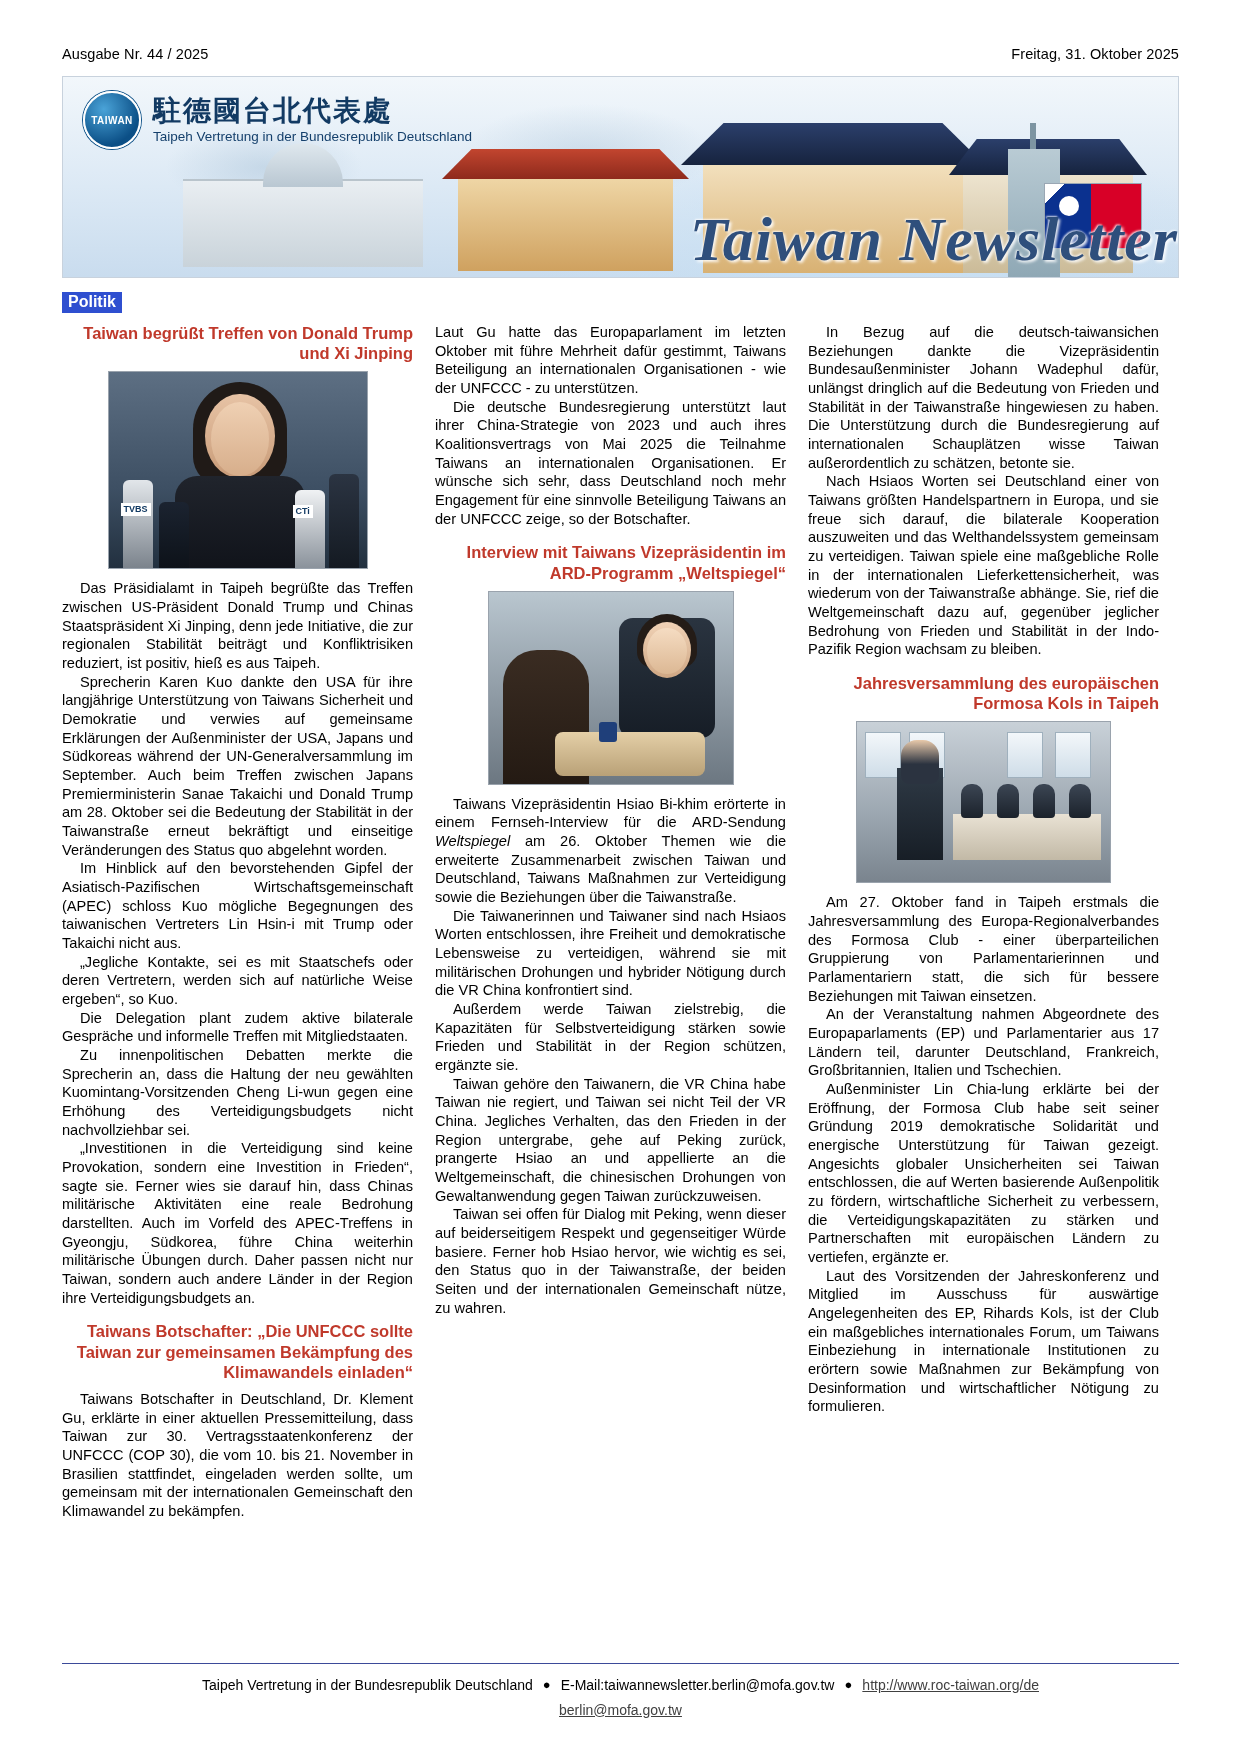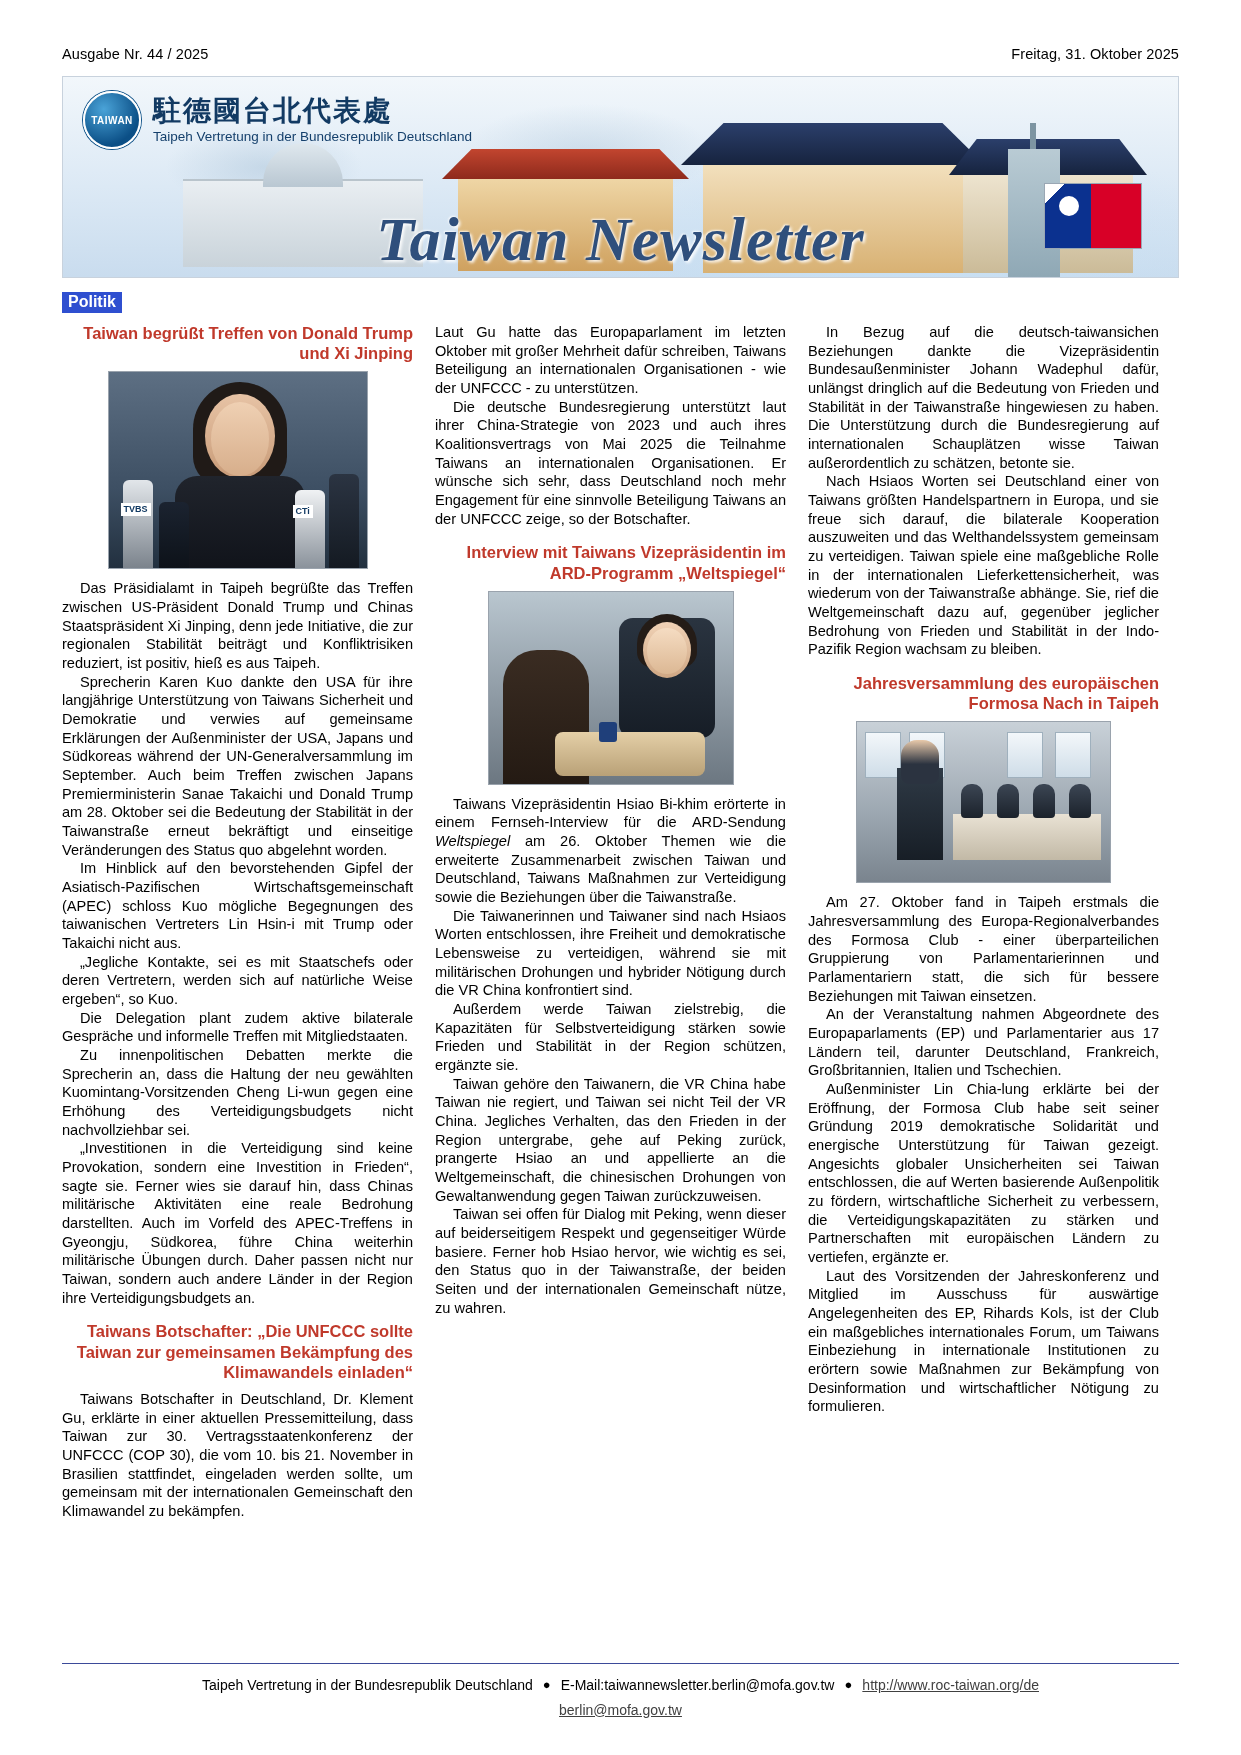--- a/index.html
+++ b/index.html
@@ -151,21 +151,21 @@
   }
   .logo-text-de {
     font-size: 13.5px;
     color: #15406c;
     margin-top: 3px;
   }
   .banner-title {
     position: absolute;
     left: 0; right: 0;
     bottom: 2px;
-    text-align: center;
+    text-align: right;
     font-family: "Liberation Serif", serif;
     font-style: italic;
     font-weight: bold;
     font-size: 62px;
     color: #2f4f7c;
     text-shadow: 2px 2px 3px rgba(255,255,255,.9), -1px -1px 2px rgba(255,255,255,.8);
     letter-spacing: 1px;
   }
 
   
@@ -407,21 +407,21 @@
       <p>„Jegliche Kontakte, sei es mit Staatschefs oder deren Vertretern, werden sich auf natürliche Weise ergeben“, so Kuo.</p>
       <p>Die Delegation plant zudem aktive bilaterale Gespräche und informelle Treffen mit Mitgliedstaaten.</p>
       <p>Zu innenpolitischen Debatten merkte die Sprecherin an, dass die Haltung der neu gewählten Kuomintang-Vorsitzenden Cheng Li-wun gegen eine Erhöhung des Verteidigungsbudgets nicht nachvollziehbar sei.</p>
       <p>„Investitionen in die Verteidigung sind keine Provokation, sondern eine Investition in Frieden“, sagte sie. Ferner wies sie darauf hin, dass Chinas militärische Aktivitäten eine reale Bedrohung darstellten. Auch im Vorfeld des APEC-Treffens in Gyeongju, Südkorea, führe China weiterhin militärische Übungen durch. Daher passen nicht nur Taiwan, sondern auch andere Länder in der Region ihre Verteidigungsbudgets an.</p>
 
       <div class="headline gap">Taiwans Botschafter: „Die UNFCCC sollte Taiwan zur gemeinsamen Bekämpfung des Klimawandels einladen“</div>
       <p>Taiwans Botschafter in Deutschland, Dr. Klement Gu, erklärte in einer aktuellen Pressemitteilung, dass Taiwan zur 30. Vertragsstaatenkonferenz der UNFCCC (COP 30), die vom 10. bis 21. November in Brasilien stattfindet, eingeladen werden sollte, um gemeinsam mit der internationalen Gemeinschaft den Klimawandel zu bekämpfen.</p>
     </div>
 
     <div class="col">
-      <p style="text-indent:0;">Laut Gu hatte das Europaparlament im letzten Oktober mit großer Mehrheit dafür schreiben, Taiwans Beteiligung an internationalen Organisationen - wie der UNFCCC - zu unterstützen.</p>
+      <p style="text-indent:0;">Laut Gu hatte das Europaparlament im letzten Oktober mit führe Mehrheit dafür gestimmt, Taiwans Beteiligung an internationalen Organisationen - wie der UNFCCC - zu unterstützen.</p>
       <p>Die deutsche Bundesregierung unterstützt laut ihrer China-Strategie von 2023 und auch ihres Koalitionsvertrags von Mai 2025 die Teilnahme Taiwans an internationalen Organisationen. Er wünsche sich sehr, dass Deutschland noch mehr Engagement für eine sinnvolle Beteiligung Taiwans an der UNFCCC zeige, so der Botschafter.</p>
 
       <div class="headline gap">Interview mit Taiwans Vizepräsidentin im ARD-Programm „Weltspiegel“</div>
 
       <div class="photo photo2">
         <div class="seat"></div>
         <div class="hair2"></div>
         <div class="head2"></div>
         <div class="face2"></div>
         <div class="guest"></div>
@@ -436,21 +436,21 @@
       <p>Die Taiwanerinnen und Taiwaner sind nach Hsiaos Worten entschlossen, ihre Freiheit und demokratische Lebensweise zu verteidigen, während sie mit militärischen Drohungen und hybrider Nötigung durch die VR China konfrontiert sind.</p>
       <p>Außerdem werde Taiwan zielstrebig, die Kapazitäten für Selbstverteidigung stärken sowie Frieden und Stabilität in der Region schützen, ergänzte sie.</p>
       <p>Taiwan gehöre den Taiwanern, die VR China habe Taiwan nie regiert, und Taiwan sei nicht Teil der VR China. Jegliches Verhalten, das den Frieden in der Region untergrabe, gehe auf Peking zurück, prangerte Hsiao an und appellierte an die Weltgemeinschaft, die chinesischen Drohungen von Gewaltanwendung gegen Taiwan zurückzuweisen.</p>
       <p>Taiwan sei offen für Dialog mit Peking, wenn dieser auf beiderseitigem Respekt und gegenseitiger Würde basiere. Ferner hob Hsiao hervor, wie wichtig es sei, den Status quo in der Taiwanstraße, der beiden Seiten und der internationalen Gemeinschaft nütze, zu wahren.</p>
     </div>
 
     <div class="col">
       <p>In Bezug auf die deutsch-taiwansichen Beziehungen dankte die Vizepräsidentin Bundesaußenminister Johann Wadephul dafür, unlängst dringlich auf die Bedeutung von Frieden und Stabilität in der Taiwanstraße hingewiesen zu haben. Die Unterstützung durch die Bundesregierung auf internationalen Schauplätzen wisse Taiwan außerordentlich zu schätzen, betonte sie.</p>
       <p>Nach Hsiaos Worten sei Deutschland einer von Taiwans größten Handelspartnern in Europa, und sie freue sich darauf, die bilaterale Kooperation auszuweiten und das Welthandelssystem gemeinsam zu verteidigen. Taiwan spiele eine maßgebliche Rolle in der internationalen Lieferkettensicherheit, was wiederum von der Taiwanstraße abhänge. Sie, rief die Weltgemeinschaft dazu auf, gegenüber jeglicher Bedrohung von Frieden und Stabilität in der Indo-Pazifik Region wachsam zu bleiben.</p>
 
-      <div class="headline gap">Jahresversammlung des europäischen Formosa Nach in Taipeh</div>
+      <div class="headline gap">Jahresversammlung des europäischen Formosa Kols in Taipeh</div>
 
       <div class="photo photo3">
         <div class="win" style="left:8px;"></div>
         <div class="win" style="left:52px;"></div>
         <div class="win" style="left:150px;"></div>
         <div class="win" style="left:198px;"></div>
         <div class="podium"></div>
         <div class="speaker"></div>
         <div class="tableC"></div>
         <div class="aud" style="left:104px;"></div>

